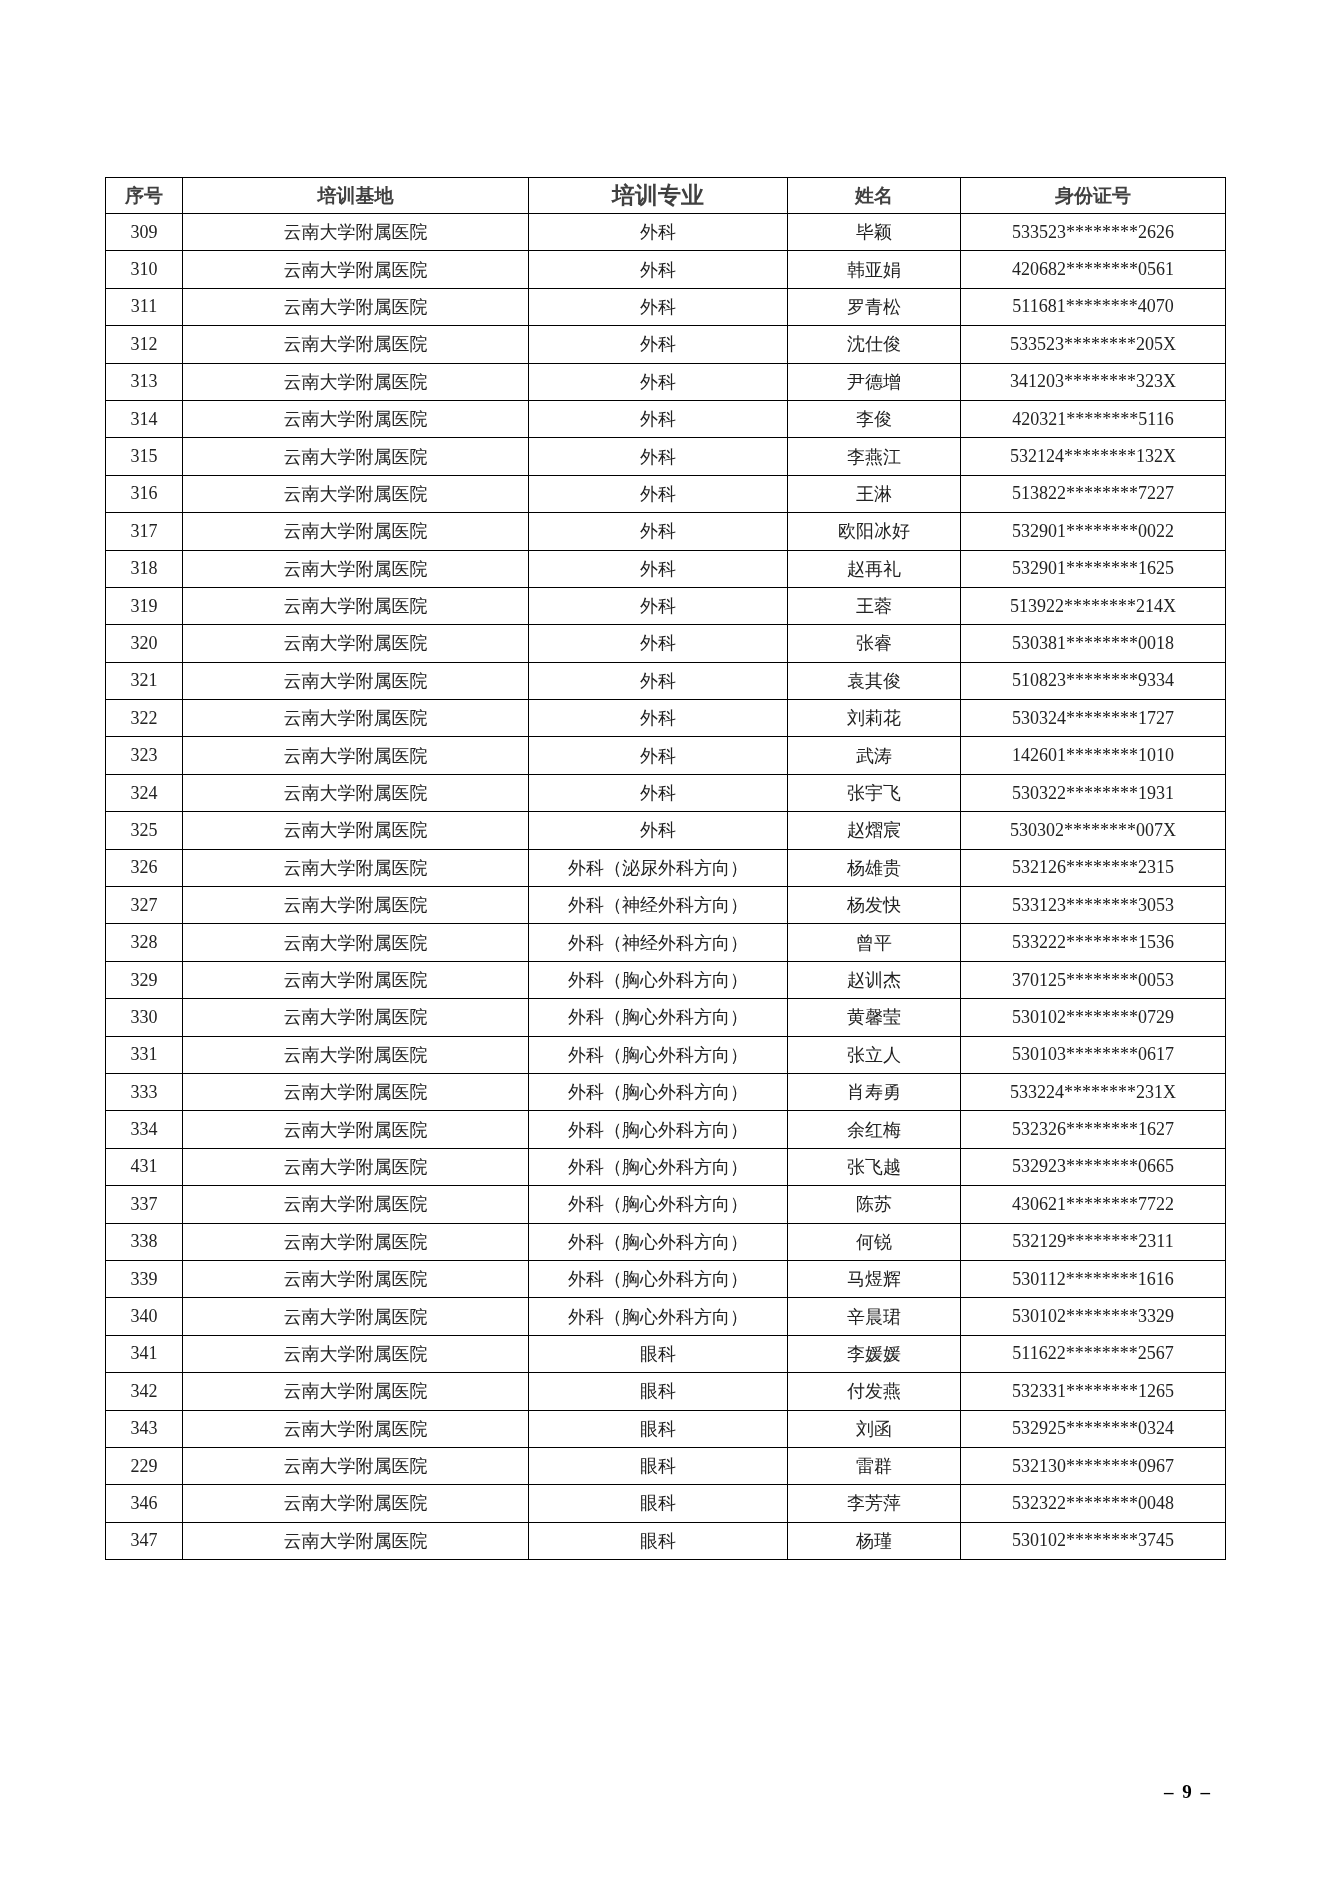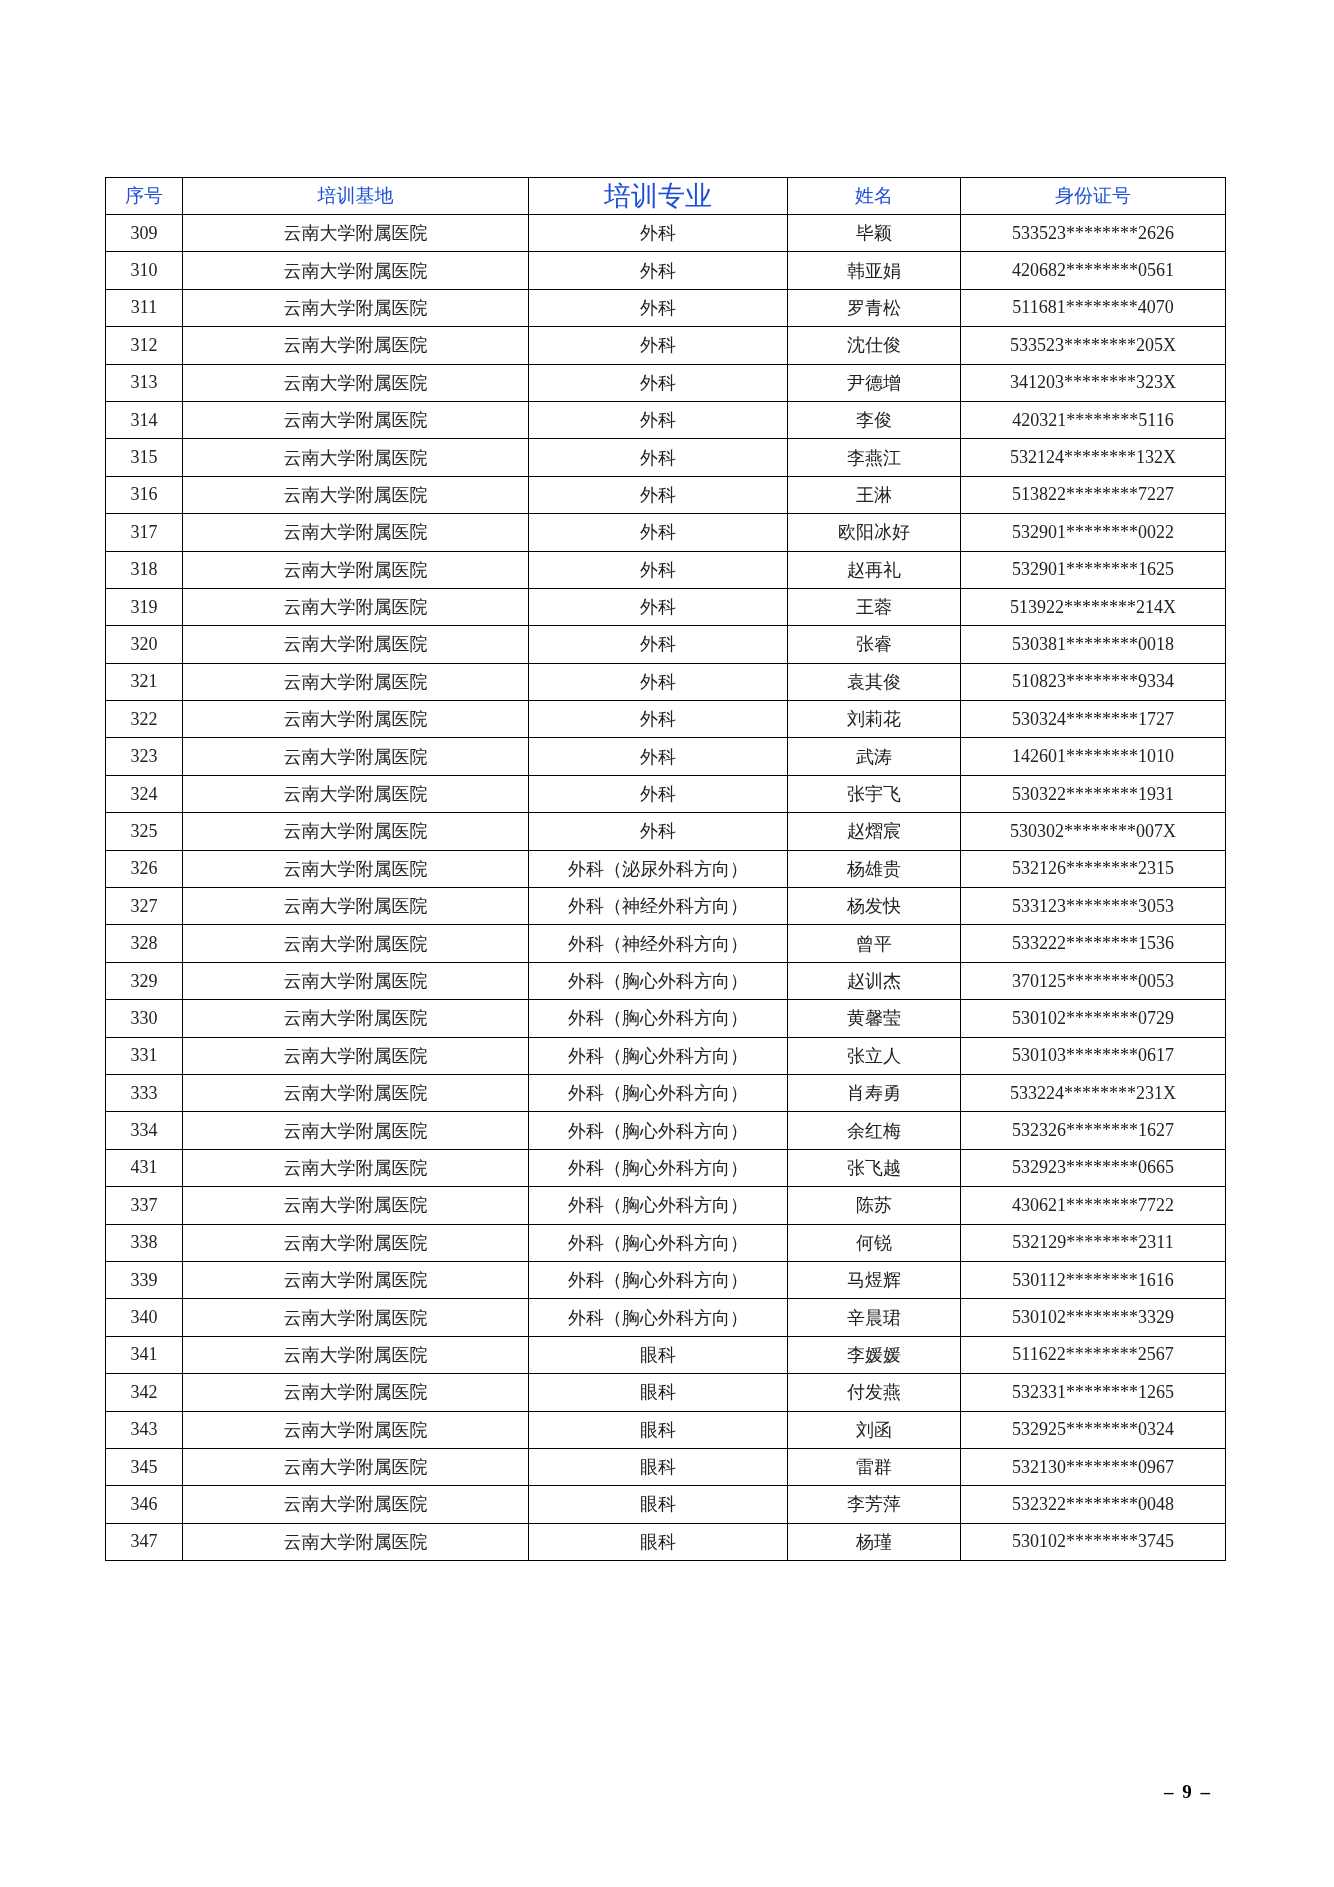--- a/index.html
+++ b/index.html
@@ -33,26 +33,26 @@
     text-align: center;
     vertical-align: middle;
     white-space: nowrap;
     overflow: hidden;
     padding: 0;
   }
   table.roster thead tr {
     height: 36px;
   }
   table.roster th {
-    font-weight: normal;
+    font-weight: bold;
     font-size: 19px;
-    color: #1d4ed8;
+    color: #404040;
   }
   table.roster th.major-head {
-    font-size: 27px;
+    font-size: 23px;
   }
   table.roster tbody tr {
     height: 37.4px;
   }
   table.roster td {
     font-size: 18px;
     color: #222222;
   }
   .page-number {
     position: absolute;
@@ -314,21 +314,21 @@
     <td>532331********1265</td>
   </tr>
         <tr>
     <td>343</td>
     <td>云南大学附属医院</td>
     <td>眼科</td>
     <td>刘函</td>
     <td>532925********0324</td>
   </tr>
         <tr>
-    <td>345</td>
+    <td>229</td>
     <td>云南大学附属医院</td>
     <td>眼科</td>
     <td>雷群</td>
     <td>532130********0967</td>
   </tr>
         <tr>
     <td>346</td>
     <td>云南大学附属医院</td>
     <td>眼科</td>
     <td>李芳萍</td>

